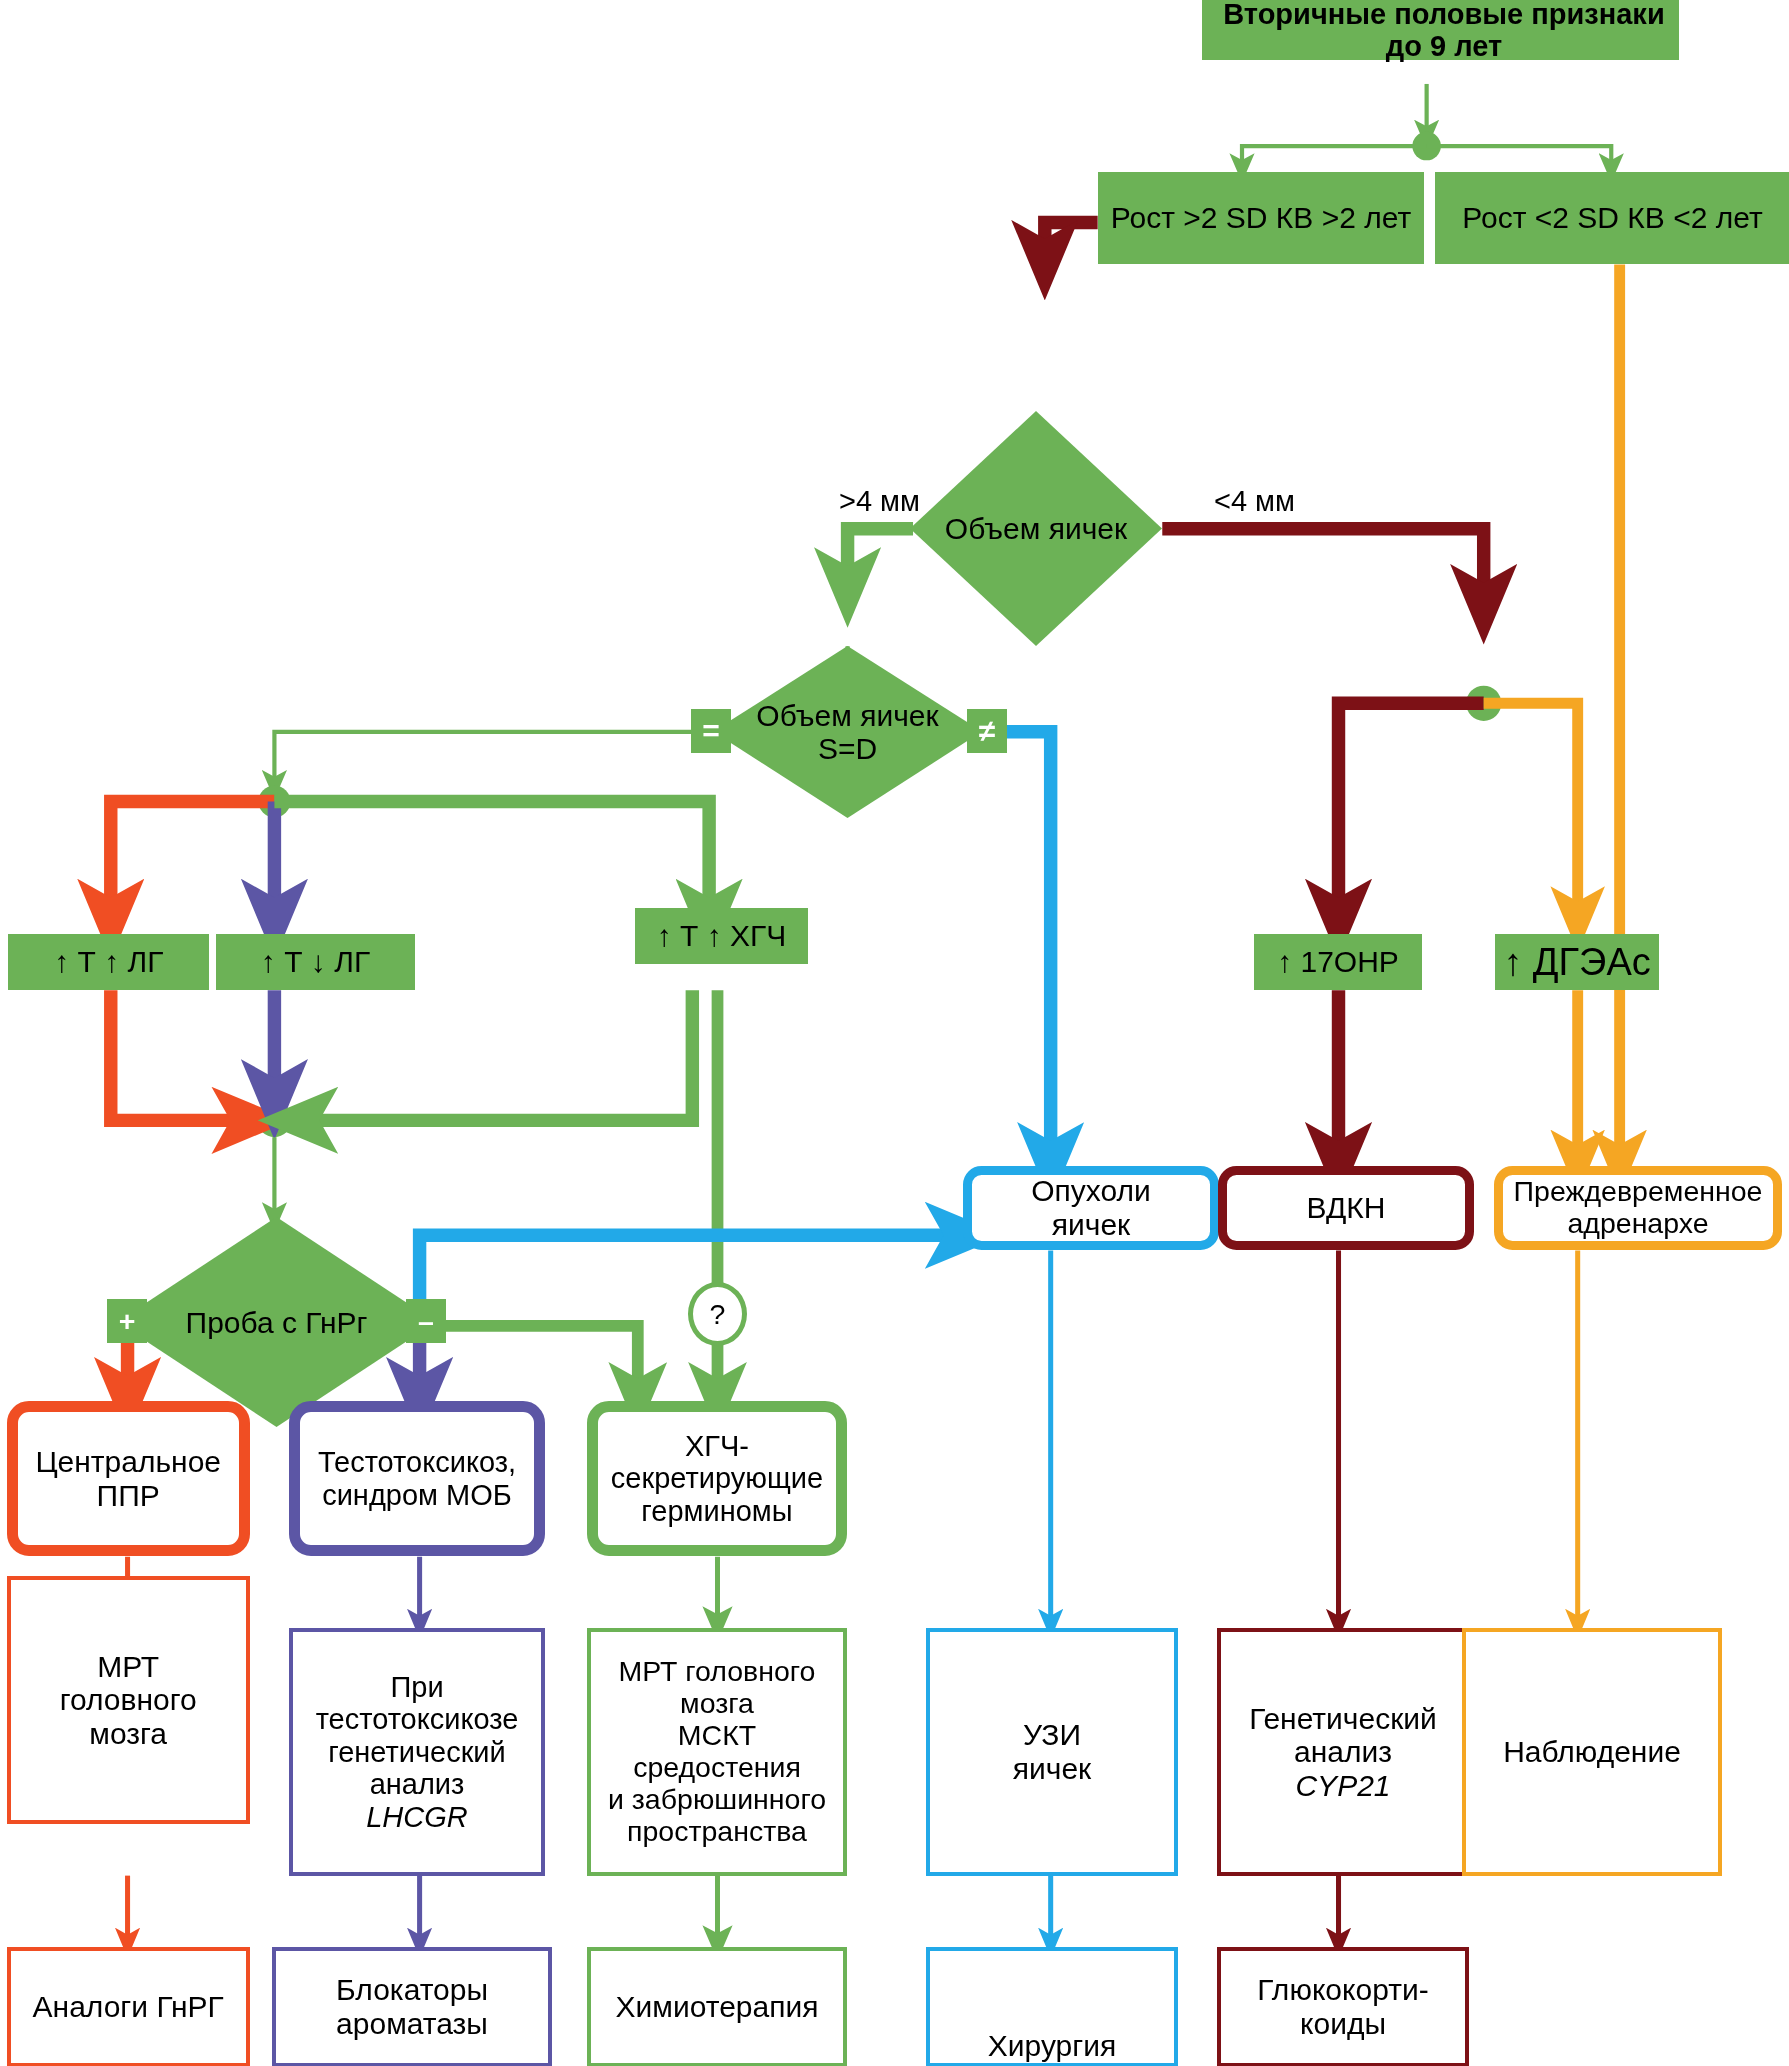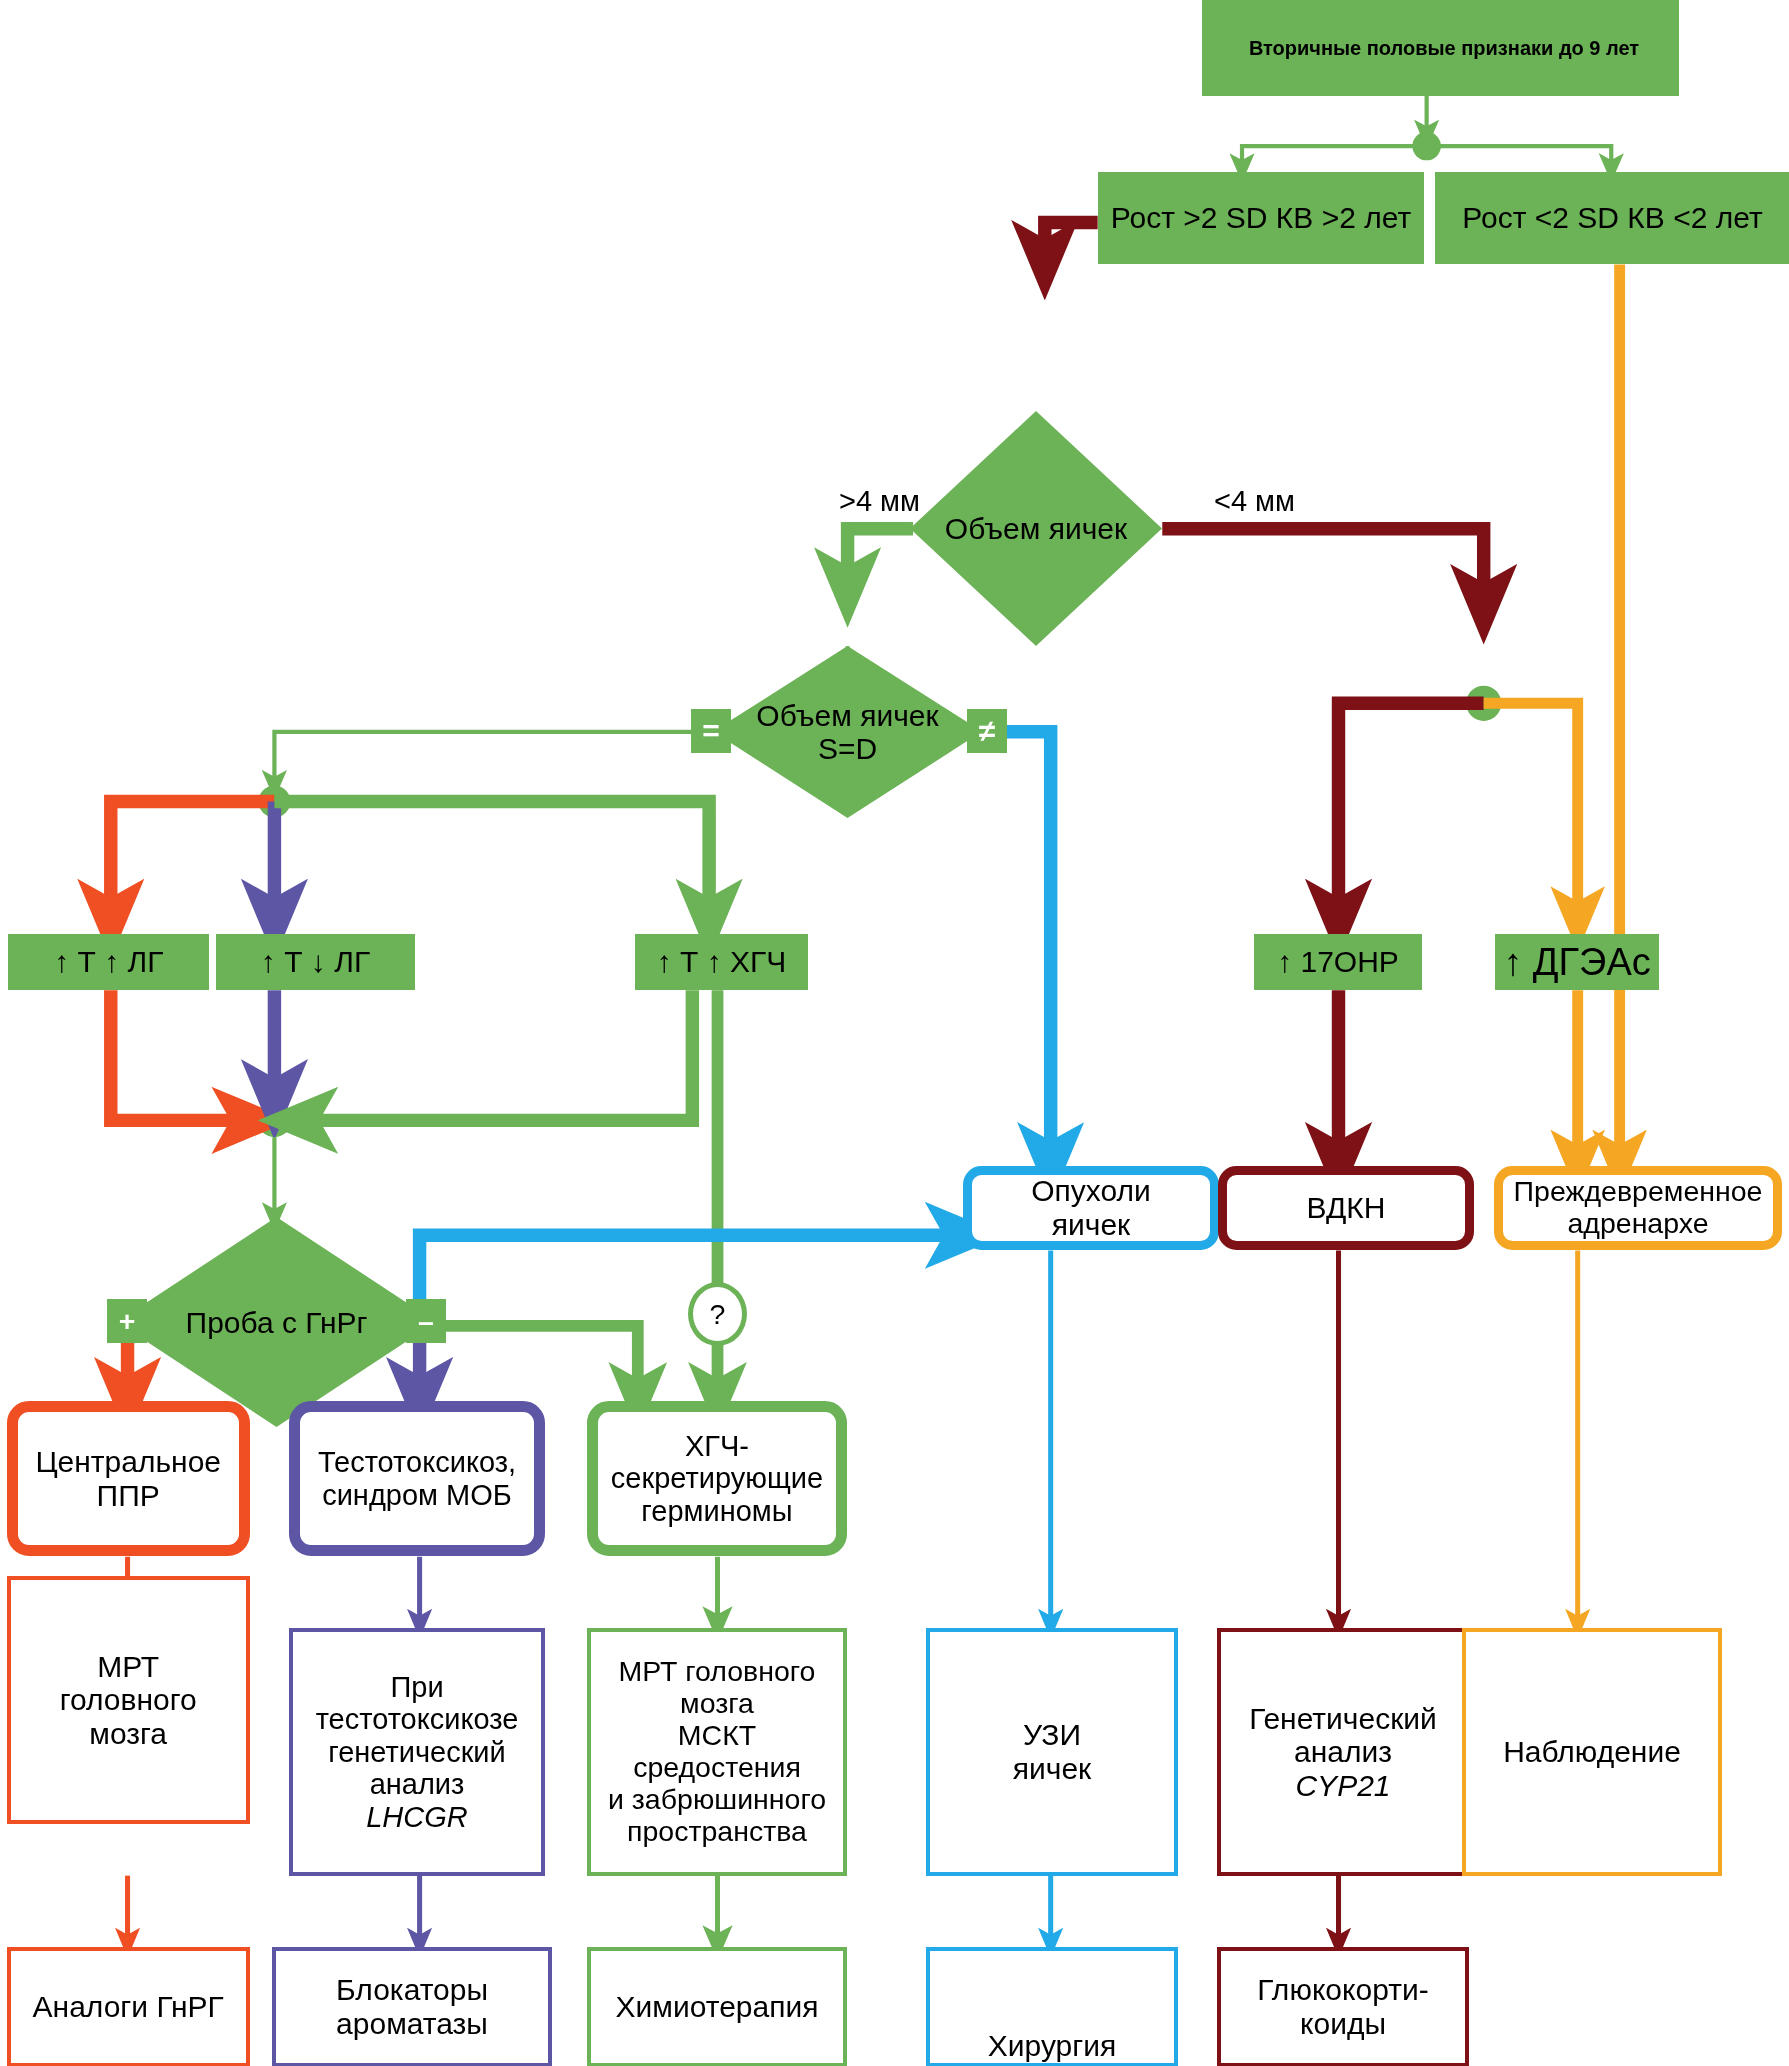--- a/index.html
+++ b/index.html
@@ -106,21 +106,21 @@
     <path d="M1595,1490 L1595,1935" stroke="#7d1116" stroke-width="6" fill="none" marker-end="url(#ah-dred)"></path>
     <path d="M1880,1490 L1880,1935" stroke="#f5a623" stroke-width="6" fill="none" marker-end="url(#ah-amber)"></path>
 
     <path d="M152,2235 L152,2315" stroke="#f04e23" stroke-width="6" fill="none" marker-end="url(#ah-ored)"></path>
     <path d="M500,2235 L500,2315" stroke="#5c56a5" stroke-width="6" fill="none" marker-end="url(#ah-purple)"></path>
     <path d="M855,2235 L855,2315" stroke="#6cb256" stroke-width="6" fill="none" marker-end="url(#ah-green-thin)"></path>
     <path d="M1252,2235 L1252,2315" stroke="#22a9e8" stroke-width="6" fill="none" marker-end="url(#ah-blue)"></path>
     <path d="M1595,2235 L1595,2315" stroke="#7d1116" stroke-width="6" fill="none" marker-end="url(#ah-dred)"></path>
   </svg>
 
-  <div class="node green-fill" style="left:1202px;top:0px;width:477px;height:96px;font-size:20px;font-weight:700;padding-left:7px;">
+  <div class="node green-fill" style="left:1202px;top:0px;width:477px;height:60px;font-size:29px;font-weight:700;padding-left:7px;">
     <span class="txt">Вторичные половые признаки до 9 лет</span>
   </div>
 
   <div class="node green-fill" style="left:1098px;top:172px;width:326px;height:92px;font-size:30px;">
     <span class="txt">Рост &gt;2 SD КВ &gt;2 лет</span>
   </div>
 
   <div class="node green-fill" style="left:1435px;top:172px;width:355px;height:92px;font-size:30px;">
     <span class="txt">Рост &lt;2 SD КВ &lt;2 лет</span>
   </div>
@@ -143,21 +143,21 @@
   </div>
   <div class="edge-tag" style="left:691px;top:709px;width:40px;height:44px;font-size:30px;">=</div>
   <div class="edge-tag" style="left:967px;top:709px;width:40px;height:44px;font-size:30px;">≠</div>
 
   <div class="node green-fill" style="left:8.4px;top:934px;width:201px;height:56px;font-size:30px;">
     <span class="txt">↑ Т ↑ ЛГ</span>
   </div>
   <div class="node green-fill" style="left:216px;top:934px;width:199px;height:56px;font-size:30px;">
     <span class="txt">↑ Т ↓ ЛГ</span>
   </div>
-  <div class="node green-fill" style="left:635px;top:934px;width:173px;height:56px;font-size:30px;">
+  <div class="node green-fill" style="left:635px;top:908px;width:173px;height:56px;font-size:30px;">
     <span class="txt">↑ Т ↑ ХГЧ</span>
   </div>
   <div class="node green-fill" style="left:1254px;top:934px;width:168px;height:56px;font-size:30px;">
     <span class="txt">↑ 17ОНР</span>
   </div>
   <div class="node green-fill" style="left:1495px;top:934px;width:164px;height:56px;font-size:38px;">
     <span class="txt">↑ ДГЭАс</span>
   </div>
 
   <div class="diamond-wrap" style="left:117px;top:1217px;width:319px;height:210px;">

